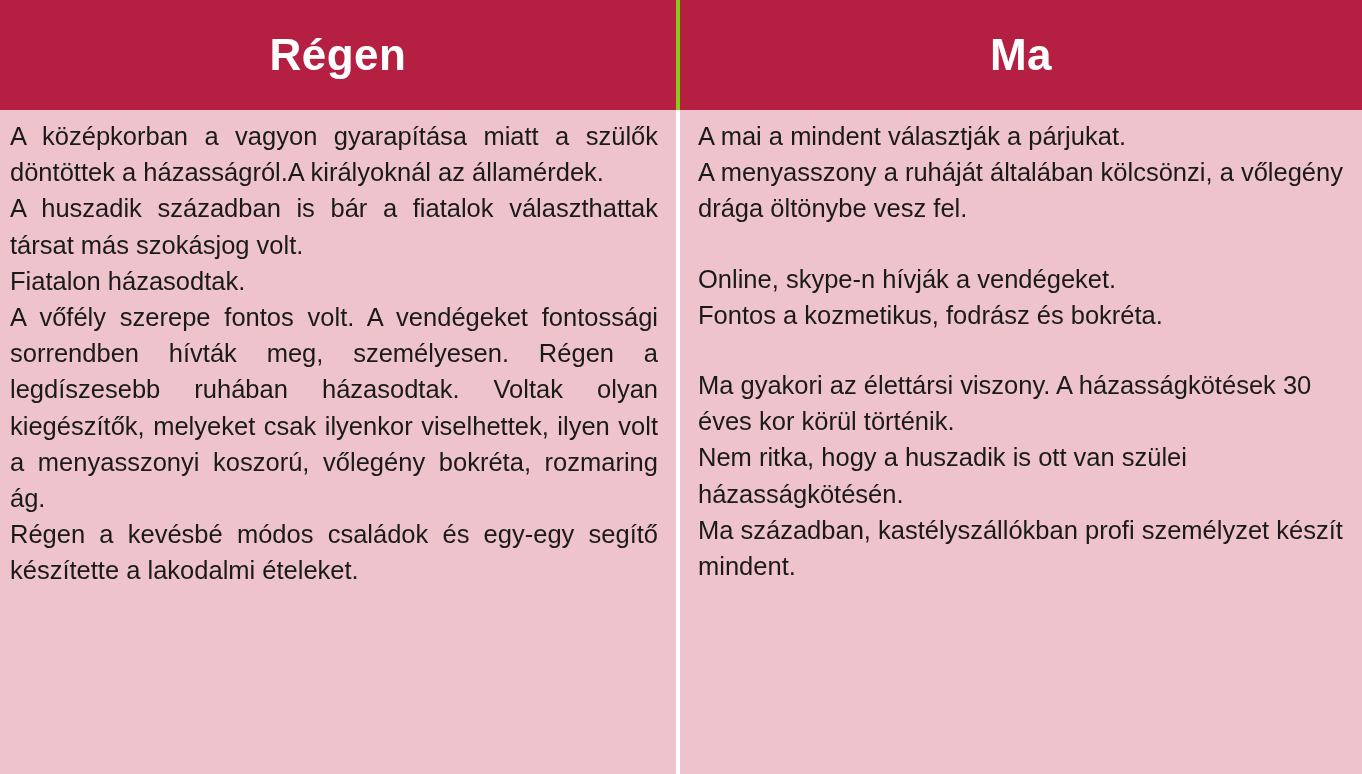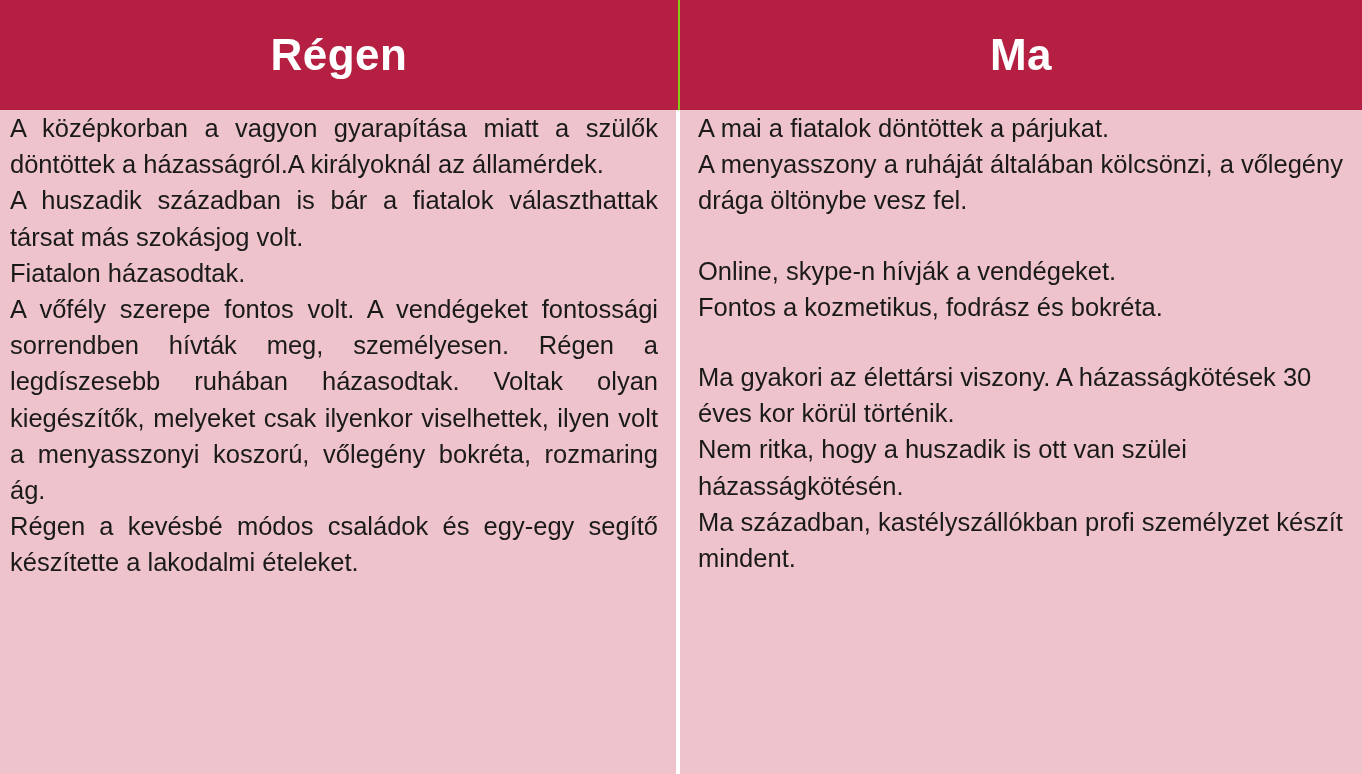--- a/index.html
+++ b/index.html
@@ -48,28 +48,28 @@
     background: #b51f42;
     color: #ffffff;
     display: flex;
     align-items: center;
     justify-content: center;
     font-size: 44px;
     font-weight: bold;
     letter-spacing: 0.5px;
   }
   .head-cell.left {
-    border-right: 2px solid #84cc16;
+    border-right: 4px solid #84cc16;
   }
   .body-cell {
     background: #eec3cb;
     color: #1a1a1a;
     font-size: 25.5px;
     line-height: 1.42;
-    padding: 0 16px 10px 10px;
+    padding: 8px 16px 10px 10px;
     box-sizing: border-box;
   }
   .body-cell.left {
     border-right: 4px solid #ffffff;
     text-align: justify;
     text-justify: inter-word;
     padding-right: 18px;
   }
   .body-cell.right {
     padding-left: 18px;
@@ -104,21 +104,21 @@
       <div class="body-cell left col-left">
         <p class="para">A középkorban a vagyon gyarapítása miatt a szülők döntöttek a házasságról.A királyoknál az államérdek.</p>
         <p class="para">A huszadik században is bár a fiatalok választhattak társat más szokásjog volt.</p>
         <p class="para">Fiatalon házasodtak.</p>
         <p class="para">A vőfély szerepe fontos volt. A vendégeket fontossági sorrendben hívták meg, személyesen. Régen a legdíszesebb ruhában házasodtak. Voltak olyan kiegészítők, melyeket csak ilyenkor viselhettek, ilyen volt a menyasszonyi koszorú, vőlegény bokréta, rozmaring ág.</p>
         <p class="para">Régen a kevésbé módos családok és egy-egy segítő készítette a lakodalmi ételeket.</p>
       </div>
 
       <div class="body-cell right col-right">
         <div class="block">
-          <p class="para">A mai a fiatalok döntöttek a párjukat.</p>
+          <p class="para">A mai a mindent választják a párjukat.</p>
           <p class="para">A menyasszony a ruháját általában kölcsönzi, a vőlegény drága öltönybe vesz fel.</p>
         </div>
         <div class="spacer"></div>
         <div class="block">
           <p class="para">Online, skype-n hívják a vendégeket.</p>
           <p class="para">Fontos a kozmetikus, fodrász és bokréta.</p>
         </div>
         <div class="spacer"></div>
         <div class="block">
           <p class="para">Ma gyakori az élettársi viszony. A házasságkötések 30 éves kor körül történik.</p>

